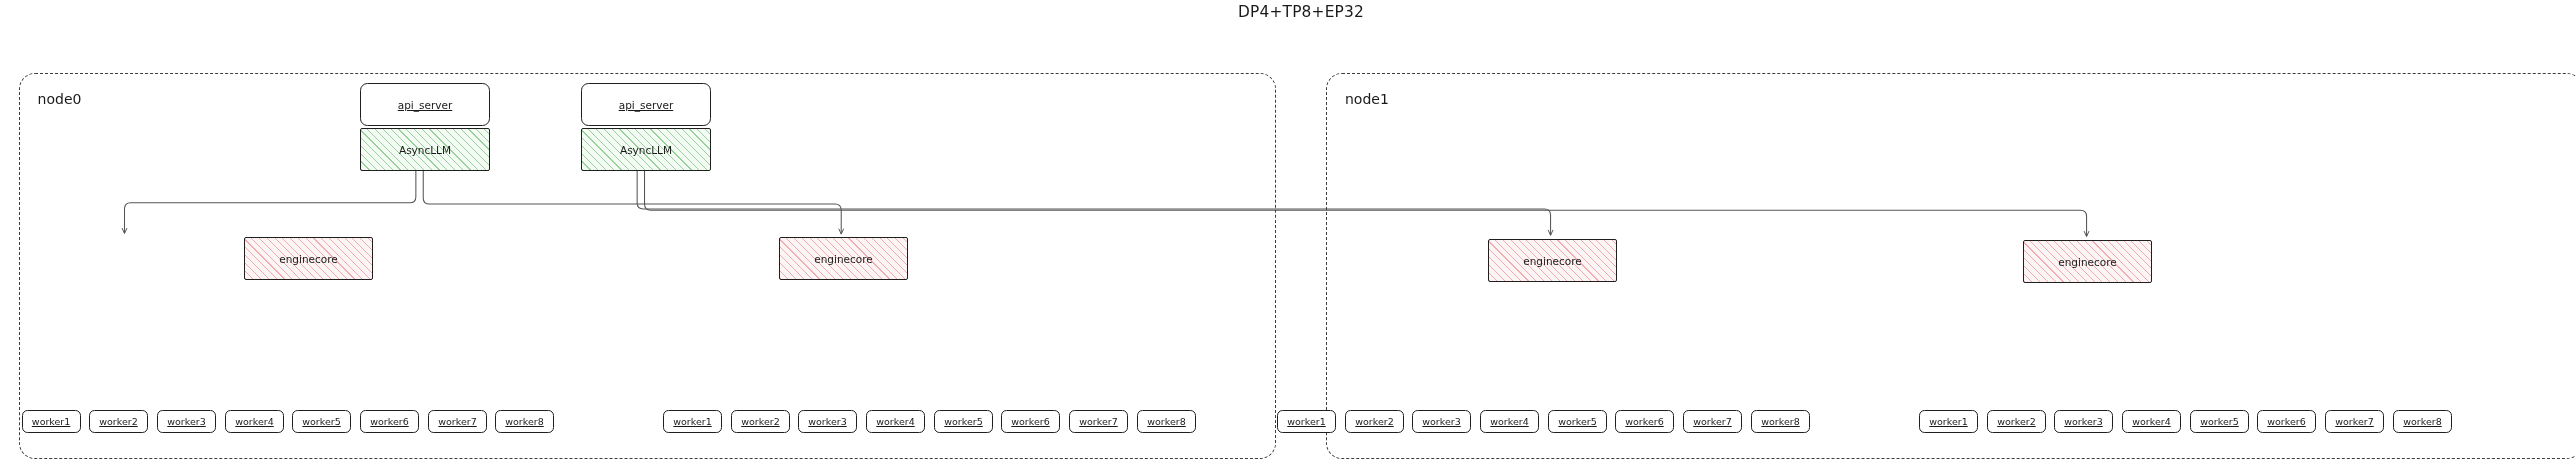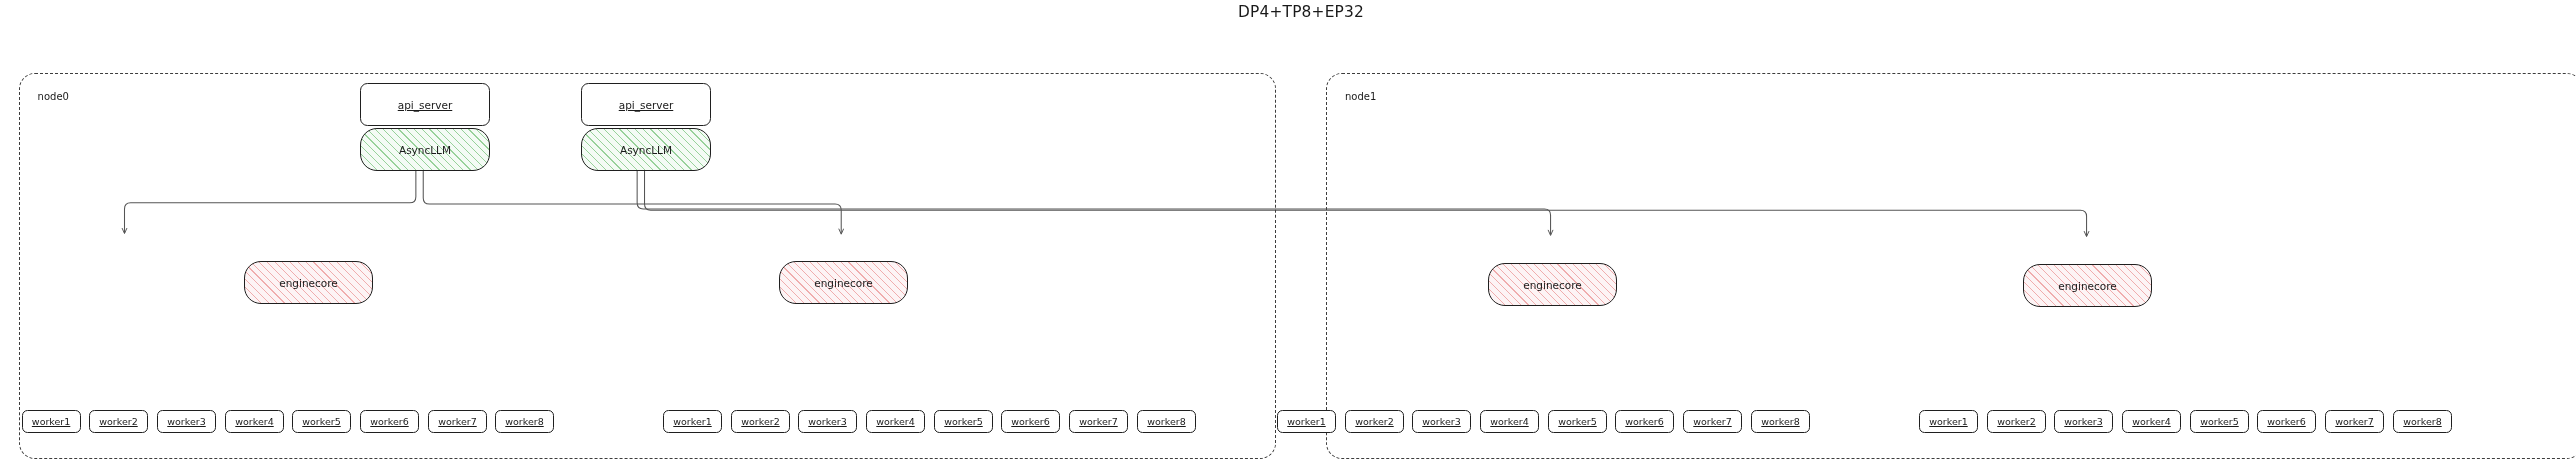--- a/index.html
+++ b/index.html
@@ -9,43 +9,42 @@
 
   #canvas{position:absolute;left:13px;top:0;width:2576px;height:469px;}
 
   
   .title{position:absolute;left:0;top:0;width:2576px;text-align:center;
          font-size:15.4px;color:#1a1a1a;letter-spacing:0.2px;line-height:24.6px;}
 
   
   .node{position:absolute;border:1.4px dashed #3d3d3d;border-radius:16px;
         box-sizing:border-box;background:transparent;}
-  .node-label{position:absolute;font-size:10px;color:#1a1a1a;white-space:nowrap;}
+  .node-label{position:absolute;font-size:14px;color:#1a1a1a;white-space:nowrap;}
 
   
   .box{position:absolute;box-sizing:border-box;border:1.5px solid #1f1f1f;
-       border-radius:17px;display:flex;align-items:center;justify-content:center;
+       border-radius:2px;display:flex;align-items:center;justify-content:center;
        font-size:10.5px;color:#1a1a1a;background:#ffffff;white-space:nowrap;}
 
   .box.api{border-radius:7.4px;text-decoration:underline;}
 
   
   .box.async{
      background-color:#f4fbf5;
      background-image:repeating-linear-gradient(45deg,
         rgba(76,175,80,.55) 0px, rgba(76,175,80,.55) 0.9px,
         rgba(0,0,0,0) 0.9px, rgba(0,0,0,0) 5.5px);
   }
   
   .box.engine{
      background-color:#fdf4f5;
      background-image:repeating-linear-gradient(45deg,
         rgba(229,115,115,.55) 0px, rgba(229,115,115,.55) 0.8px,
         rgba(0,0,0,0) 0.8px, rgba(0,0,0,0) 5.5px);
-     margin-top:24px;
   }
 
   .box.worker{border-radius:5.5px;border-width:1.4px;font-size:9.5px;text-decoration:underline;}
 
   
   #edges{position:absolute;left:0;top:0;width:2576px;height:469px;
          pointer-events:none;overflow:visible;}
 </style>
 </head>
 <body>

